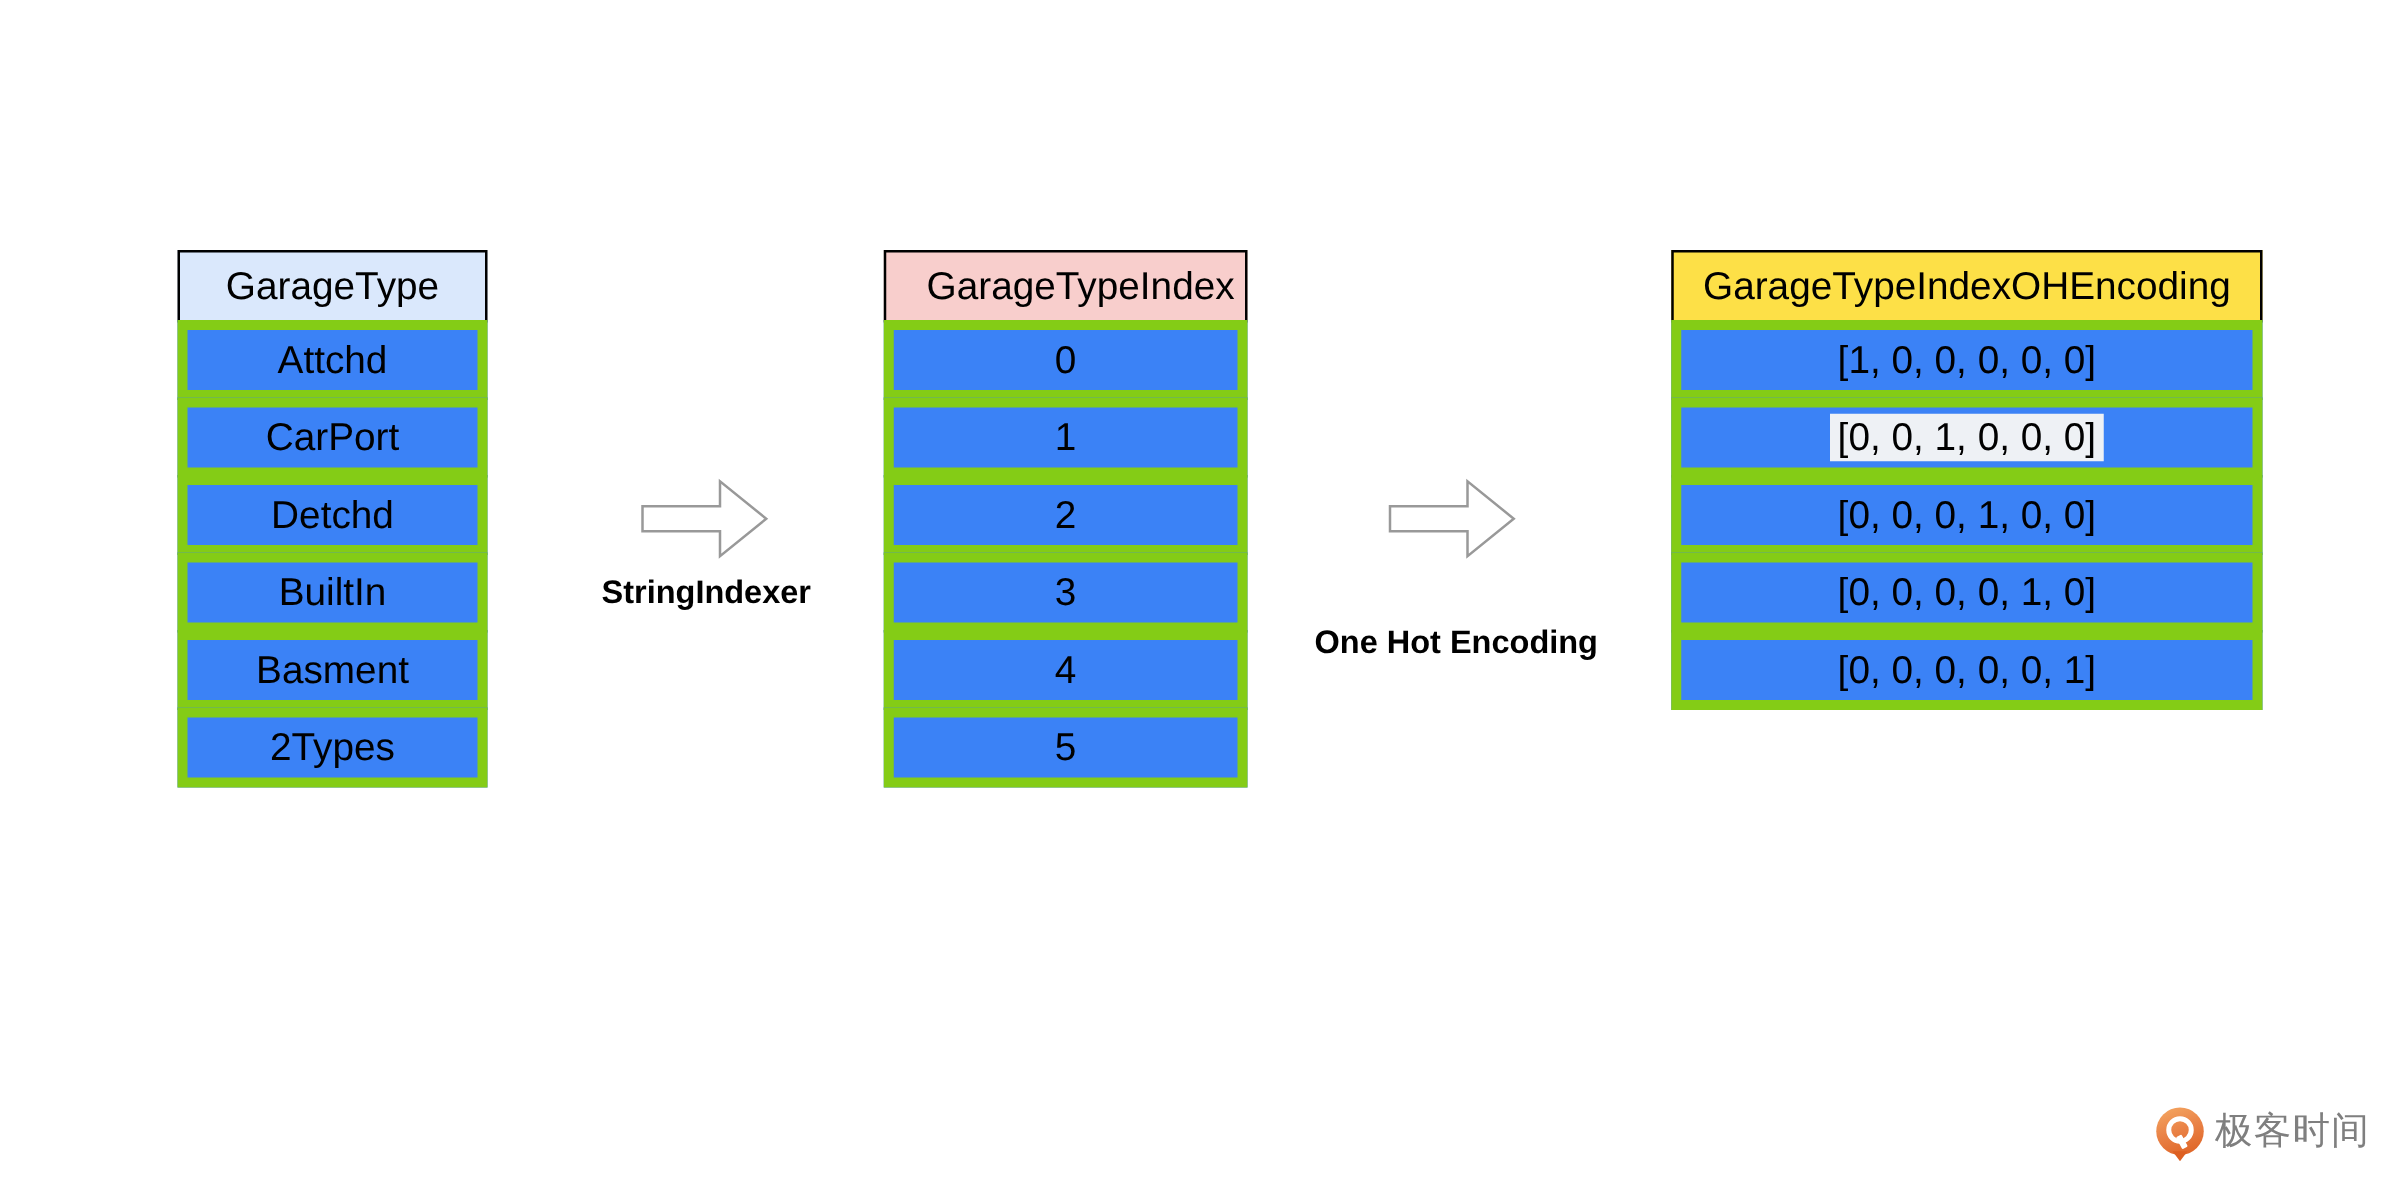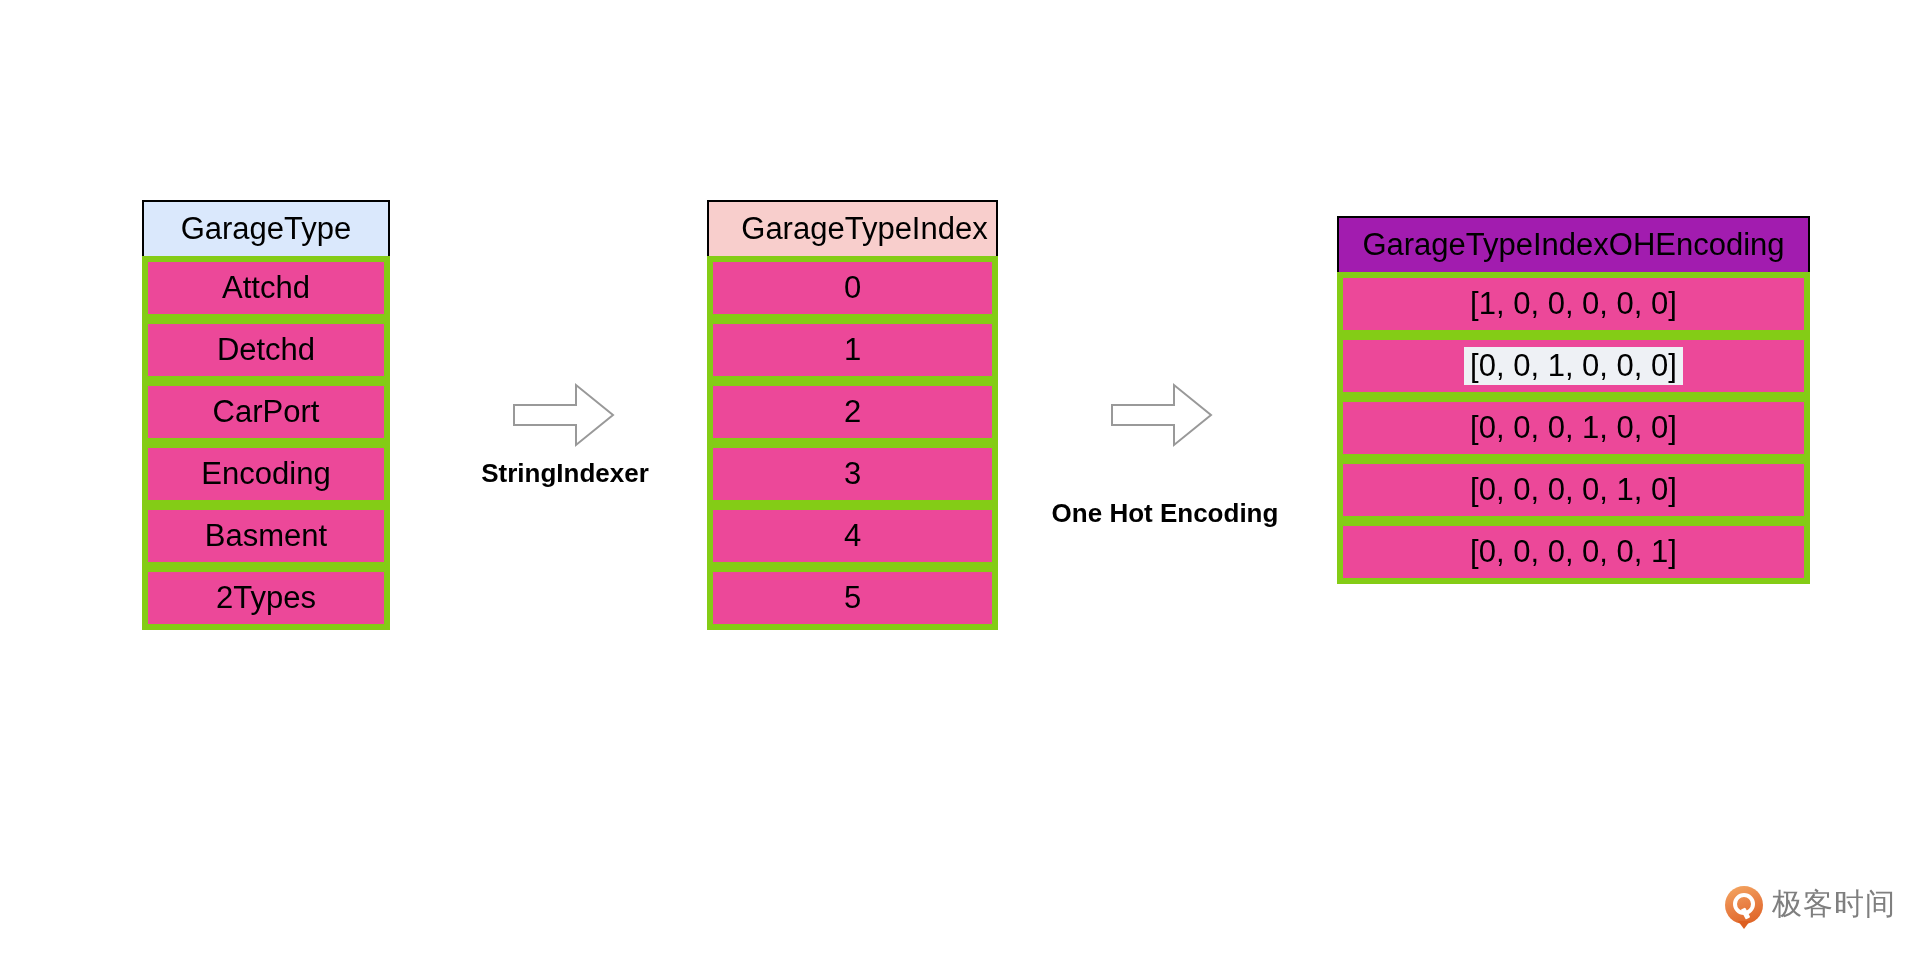--- a/index.html
+++ b/index.html
@@ -27,32 +27,32 @@
     align-items: center;
     justify-content: center;
     font-size: 31px;
     position: relative;
     z-index: 1;
   }
   .tbl .row {
     box-sizing: border-box;
     height: 64px;
     margin-top: -2px;
-    border: 6px solid #84cc16;
-    background: #ec4899;
+    border: 8px solid #84cc16;
+    background: #3b82f6;
     display: flex;
     align-items: center;
     justify-content: center;
     font-size: 31px;
     position: relative;
     z-index: 2;
   }
   .hdr-blue  { background: #dae8fc; border-color: #6c8ebf; }
   .hdr-red   { background: #f8cecc; border-color: #b85450; padding-left: 24px; }
-  .hdr-green { background: #a21caf; border-color: #82b366; margin-top: 16px; }
+  .hdr-green { background: #fde047; border-color: #82b366; }
 
   #tbl-garage-type        { left: 142px;  top: 200px; width: 248px; text-align: center; }
   #tbl-garage-type-index  { left: 707px;  top: 200px; width: 291px; }
   #tbl-garage-type-ohe    { left: 1337px; top: 200px; width: 473px; }
 
   .hl-selected { background: #eef1f5; padding: 1px 6px; }
 
   
   .arrow-svg { position: absolute; }
   #arrow-1 { left: 512px;  top: 382px; }
@@ -127,27 +127,27 @@
 <div class="canvas">
 
   <div class="tbl" id="tbl-garage-type">
     <div class="hdr hdr-blue">
       <span>GarageType</span>
     </div>
     <div class="row">
         <span>Attchd</span>
       </div>
     <div class="row">
+        <span>CarPort</span>
+      </div>
+    <div class="row">
         <span>Detchd</span>
       </div>
     <div class="row">
-        <span>CarPort</span>
-      </div>
-    <div class="row">
-        <span>Encoding</span>
+        <span>BuiltIn</span>
       </div>
     <div class="row">
         <span>Basment</span>
       </div>
     <div class="row">
         <span>2Types</span>
       </div>
   </div>
 
   <svg class="arrow-svg" id="arrow-1" width="104" height="66" viewBox="0 0 104 66">

